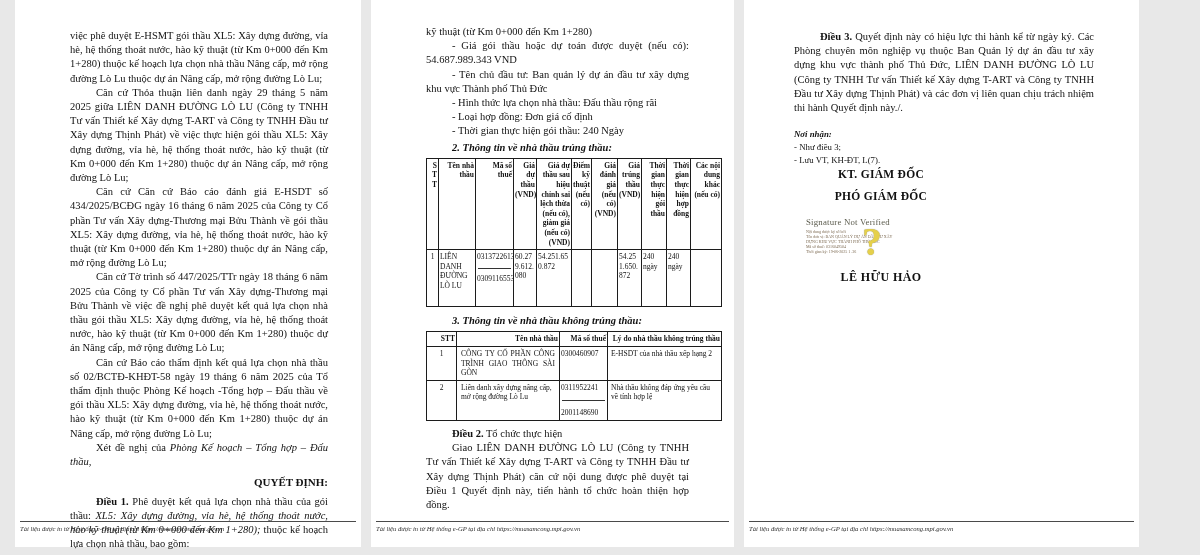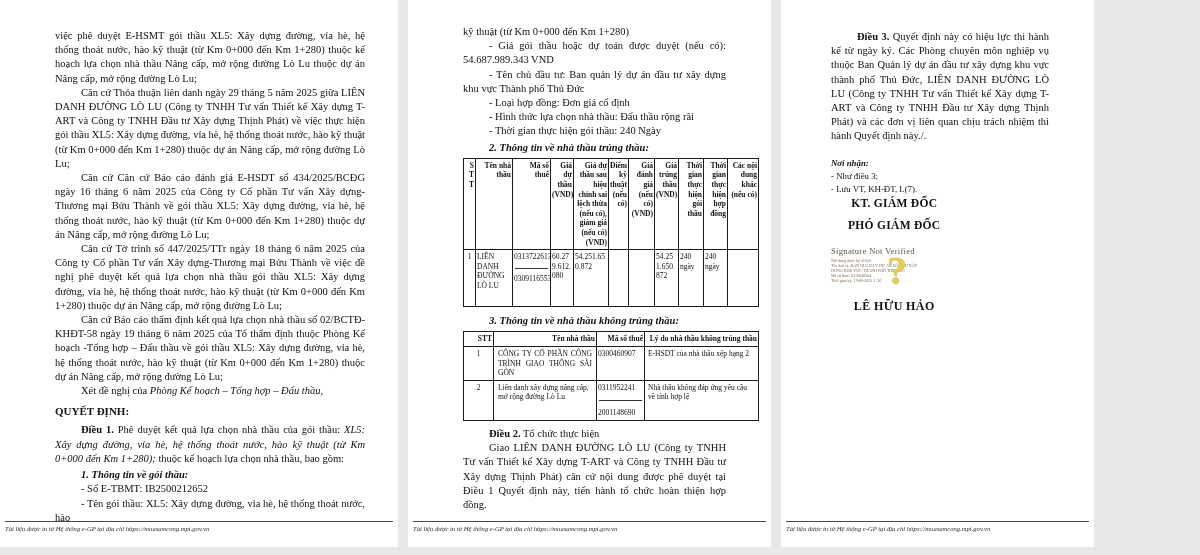--- a/index.html
+++ b/index.html
@@ -7,30 +7,30 @@
     width:1200px;height:555px;overflow:hidden;
     background:#e8e8e8;
     font-family:"Liberation Serif","DejaVu Serif",serif;
     color:#111;
   }
   .viewer{display:flex;width:1200px;align-items:flex-start;}
   .page{
     position:relative;background:#ffffff;height:547px;
     box-sizing:border-box;flex:none;
   }
-  .page-1{width:398px;padding:29px 33px 0 55px;}
+  .page-1{width:346px;padding:29px 33px 0 55px;margin-left:15px;}
   .page-2{width:363px;margin-left:10px;padding:25px 45px 0 55px;}
-  .page-3{width:313px;margin-left:10px;padding:30px 45px 0 50px;}
+  .page-3{width:395px;margin-left:10px;padding:30px 45px 0 50px;}
   p{margin:0;font-size:10.5px;line-height:14.2px;text-align:justify;}
   .indent{text-indent:26px;}
   .b{font-weight:bold;}
   .i{font-style:italic;}
   .bi{font-weight:bold;font-style:italic;}
   .decision-title{
-    text-align:left;font-weight:bold;font-size:11px;
+    text-align:right;font-weight:bold;font-size:11px;
     margin:6px 0 5px 0;line-height:14.2px;
   }
   .section-head{margin-top:2px;}
   
   table{border-collapse:collapse;table-layout:fixed;width:295px;margin-top:3px;}
   th,td{
     border:1px solid #1c1c1c;
     font-size:7.5px;line-height:9.6px;
     padding:2px 1px;vertical-align:top;overflow:hidden;
   }
@@ -89,22 +89,22 @@
     <p class="indent">- Tên gói thầu: XL5: Xây dựng đường, vỉa hè, hệ thống thoát nước, hào</p>
     <div class="page-footer">
       <p>Tài liệu được in từ Hệ thống e-GP tại địa chỉ https://muasamcong.mpi.gov.vn</p>
     </div>
   </div>
 
   <div class="page page-2">
     <p>kỹ thuật (từ Km 0+000 đến Km 1+280)</p>
     <p class="indent">- Giá gói thầu hoặc dự toán được duyệt (nếu có): 54.687.989.343 VND</p>
     <p class="indent">- Tên chủ đầu tư: Ban quản lý dự án đầu tư xây dựng khu vực Thành phố Thủ Đức</p>
+    <p class="indent">- Hình thức lựa chọn nhà thầu: Đấu thầu rộng rãi</p>
     <p class="indent">- Loại hợp đồng: Đơn giá cố định</p>
-    <p class="indent">- Hình thức lựa chọn nhà thầu: Đấu thầu rộng rãi</p>
     <p class="indent">- Thời gian thực hiện gói thầu: 240 Ngày</p>
     <p class="indent bi section-head">2. Thông tin về nhà thầu trúng thầu:</p>
 
     <table>
       <colgroup>
         <col style="width:12px">
           <col style="width:37px">
           <col style="width:38px">
         <col style="width:23px">
           <col style="width:35px">

